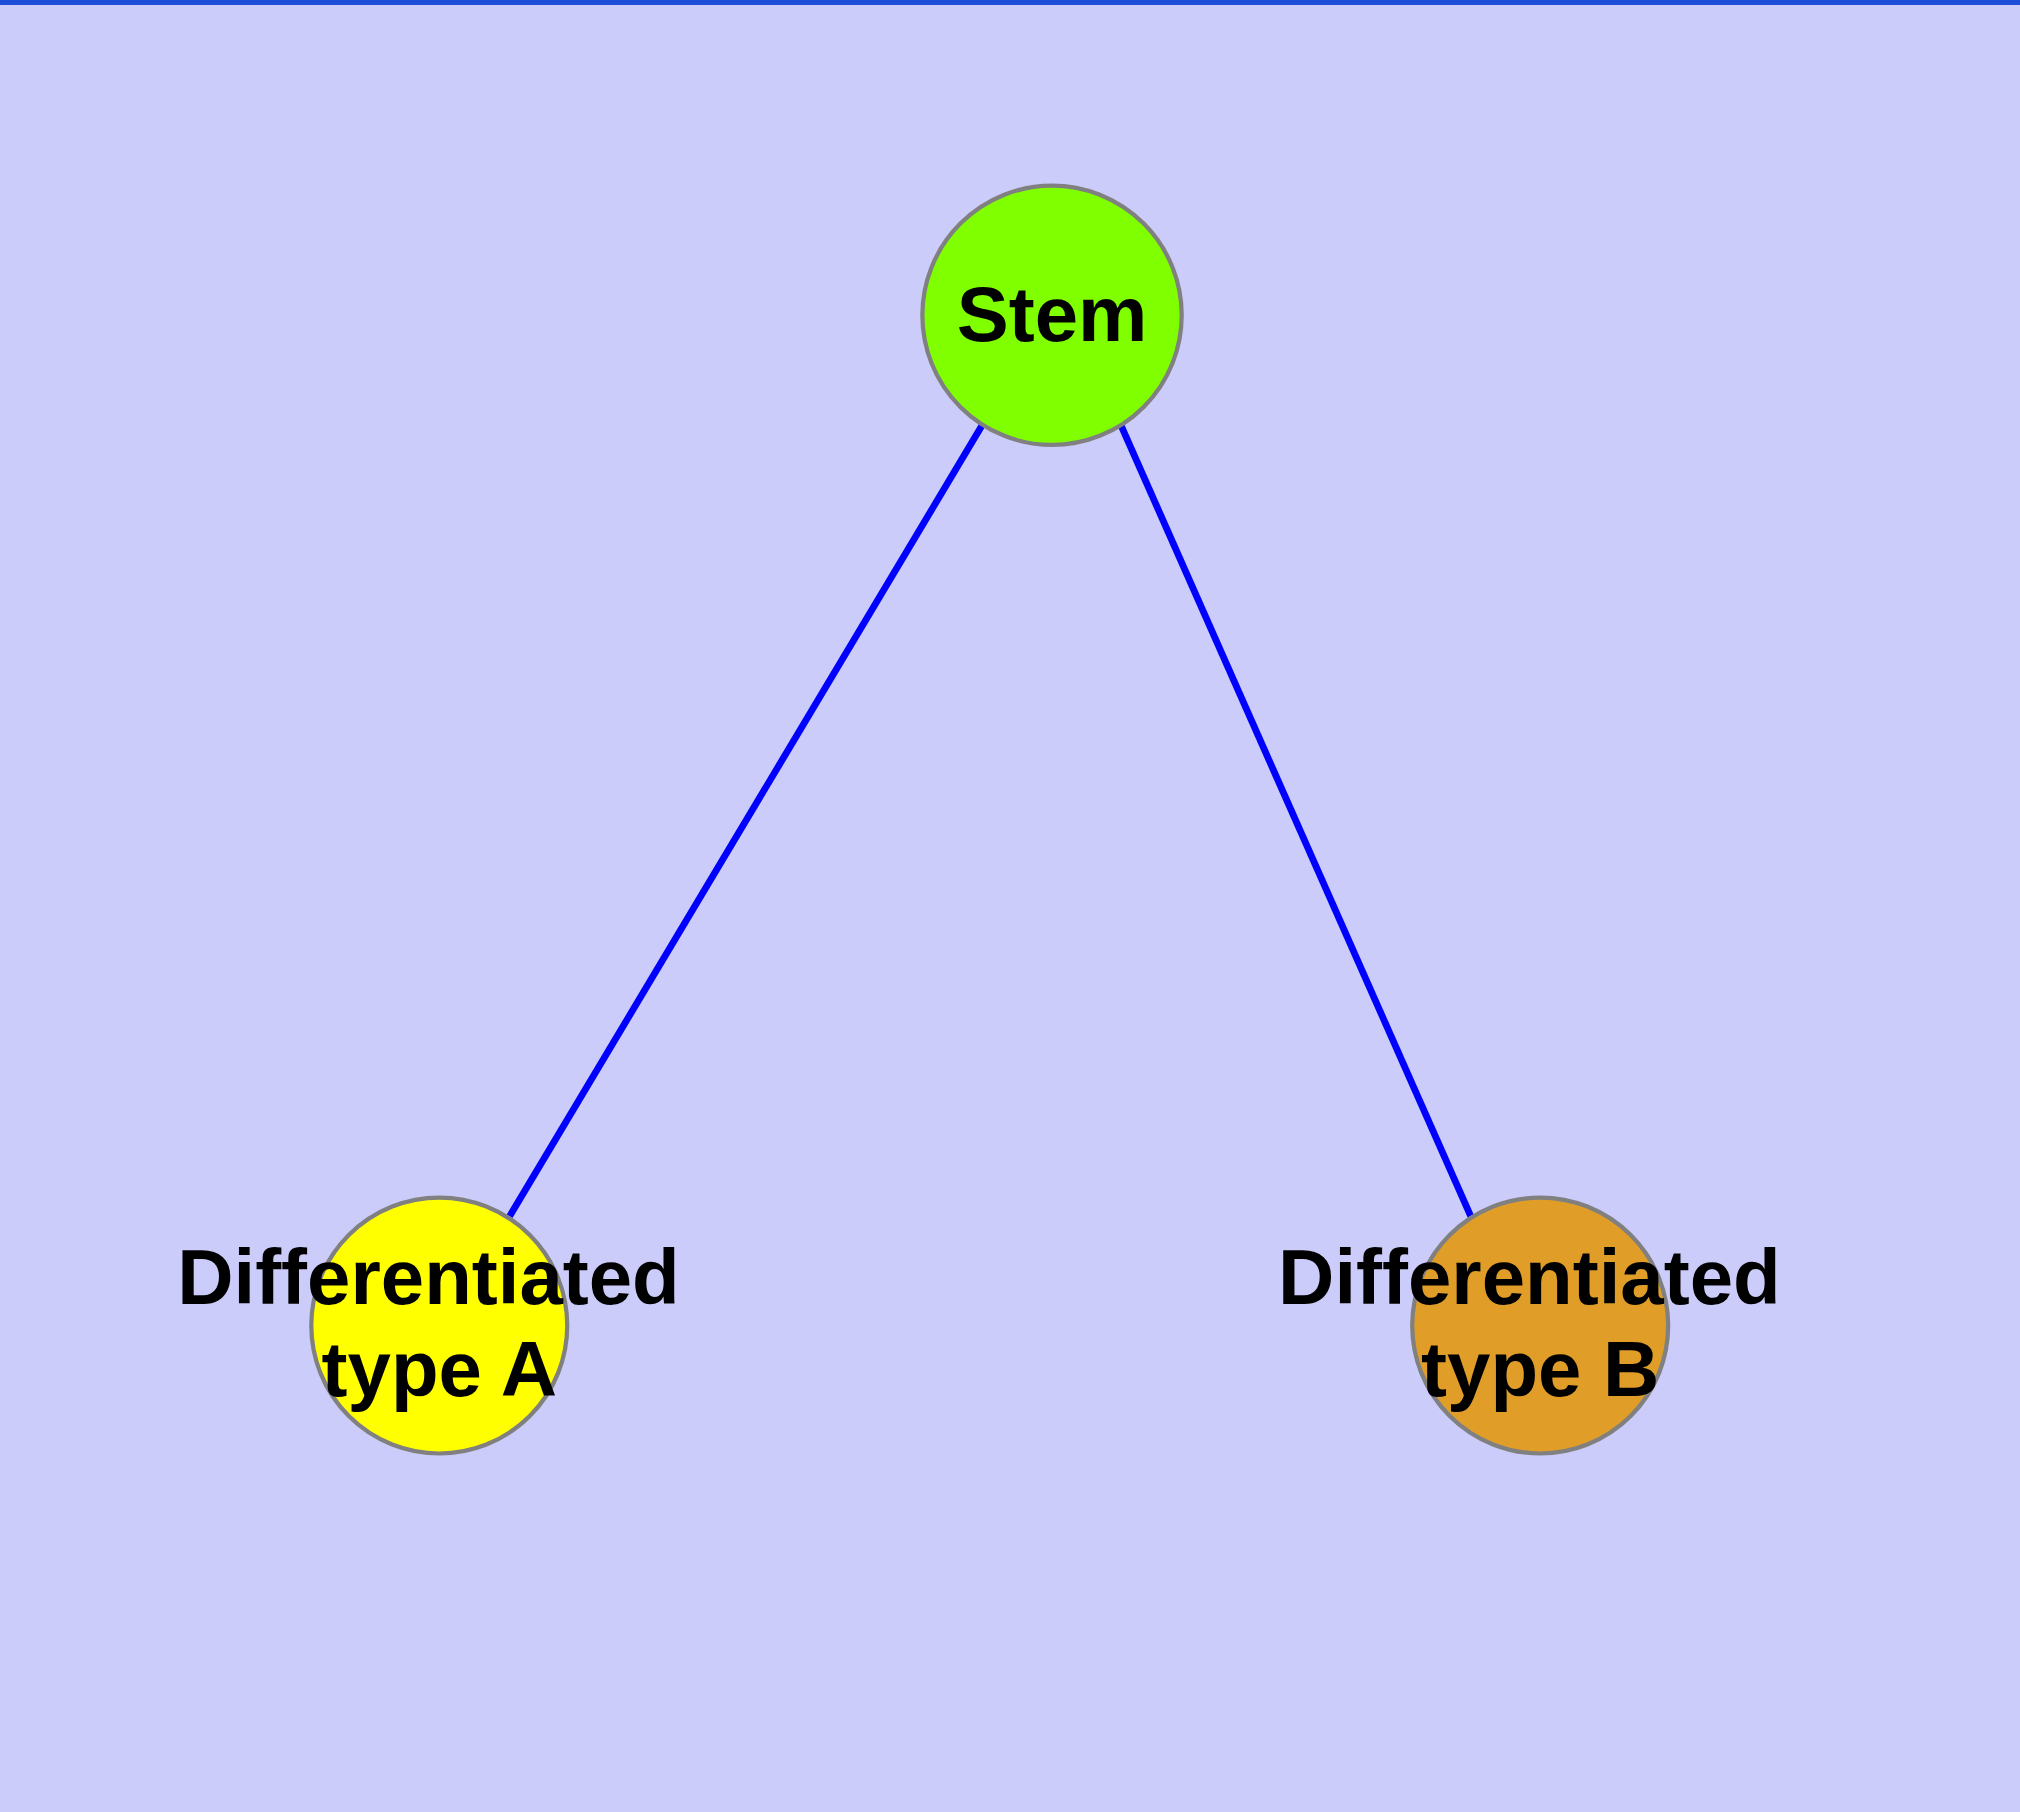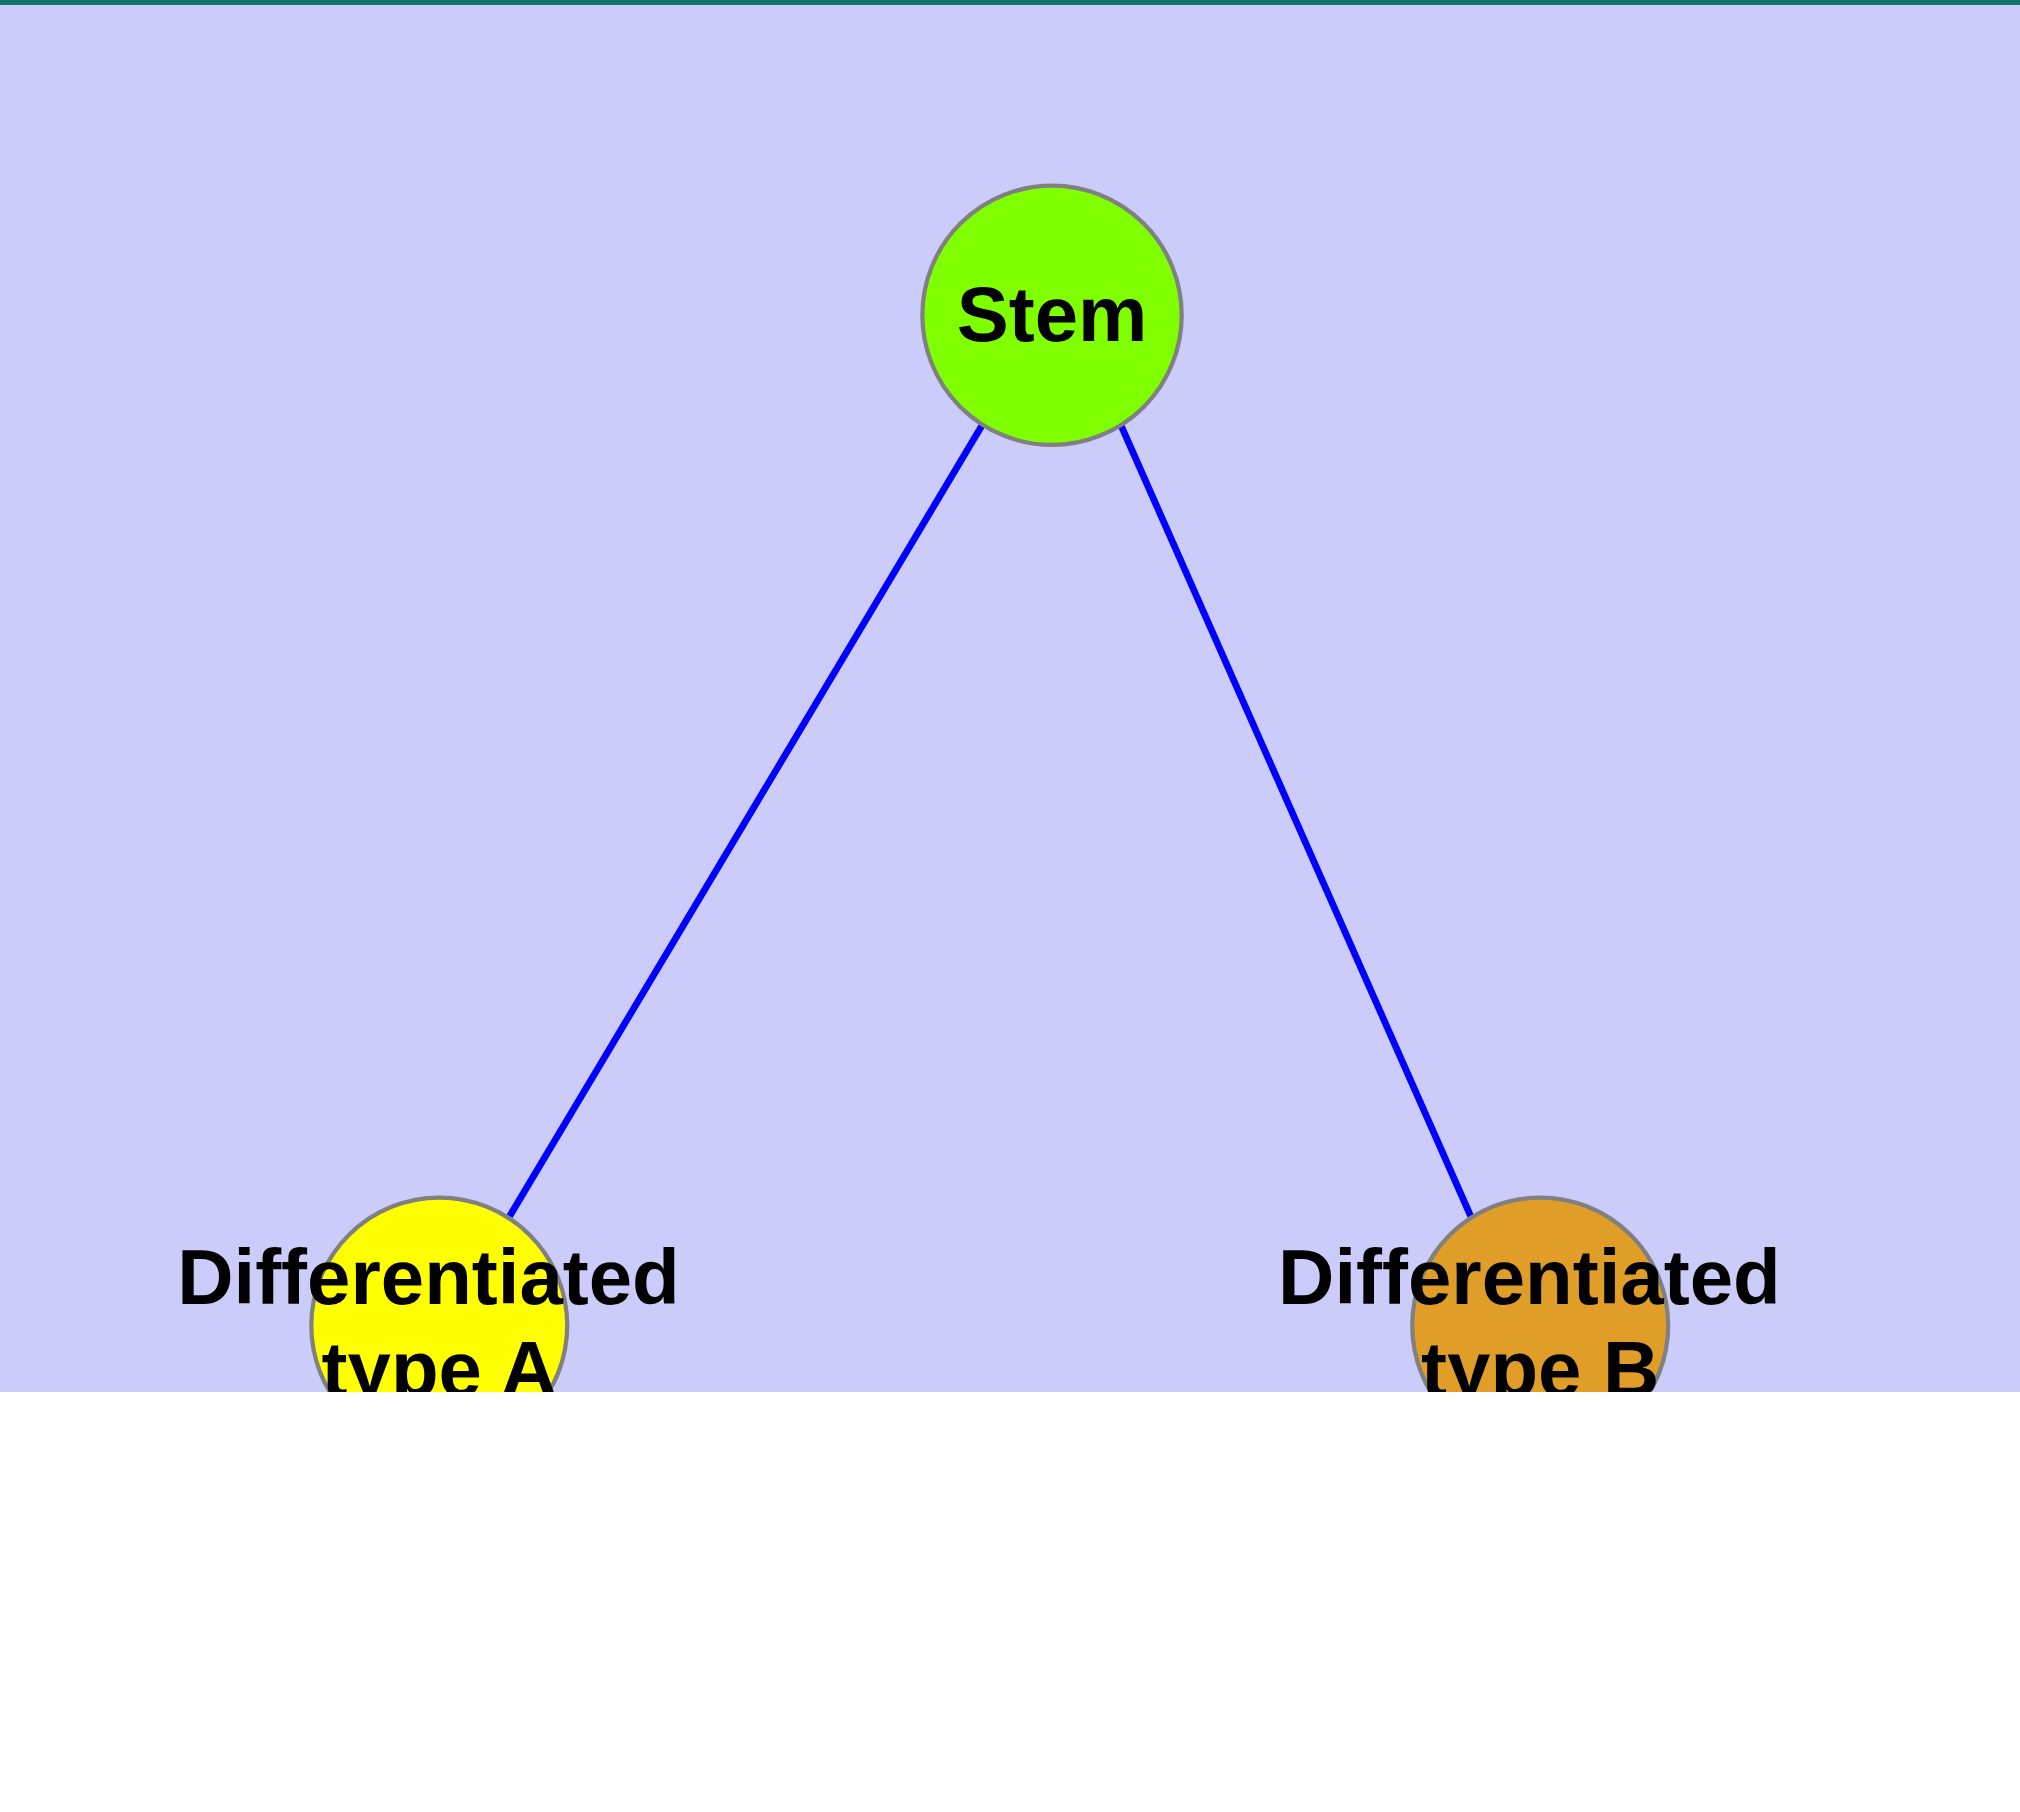--- a/index.html
+++ b/index.html
@@ -48,21 +48,21 @@
     text-anchor: middle;
     dominant-baseline: middle;
   }
   .node-label tspan {
     text-anchor: middle;
   }
 </style>
 </head>
 <body>
 
-<div id="canvas" style="background: #0f766e; width: 2021px; height: 1392px;">
+<div id="canvas" style="background: #1d4ed8; width: 2021px; height: 1812px;">
 
   <div id="plot-background" style="background: rgb(204, 204, 250);"></div>
 
   <svg id="graph-svg" viewBox="0 0 2384 2138" xmlns="http://www.w3.org/2000/svg">
 
     <g>
       <line class="edge-line" x1="1159" y1="501" x2="601" y2="1435" stroke="#0000ff" stroke-width="8"></line>
       <line class="edge-line" x1="1322" y1="501" x2="1735" y2="1435" stroke="#0000ff" stroke-width="8"></line>
     </g>
 

